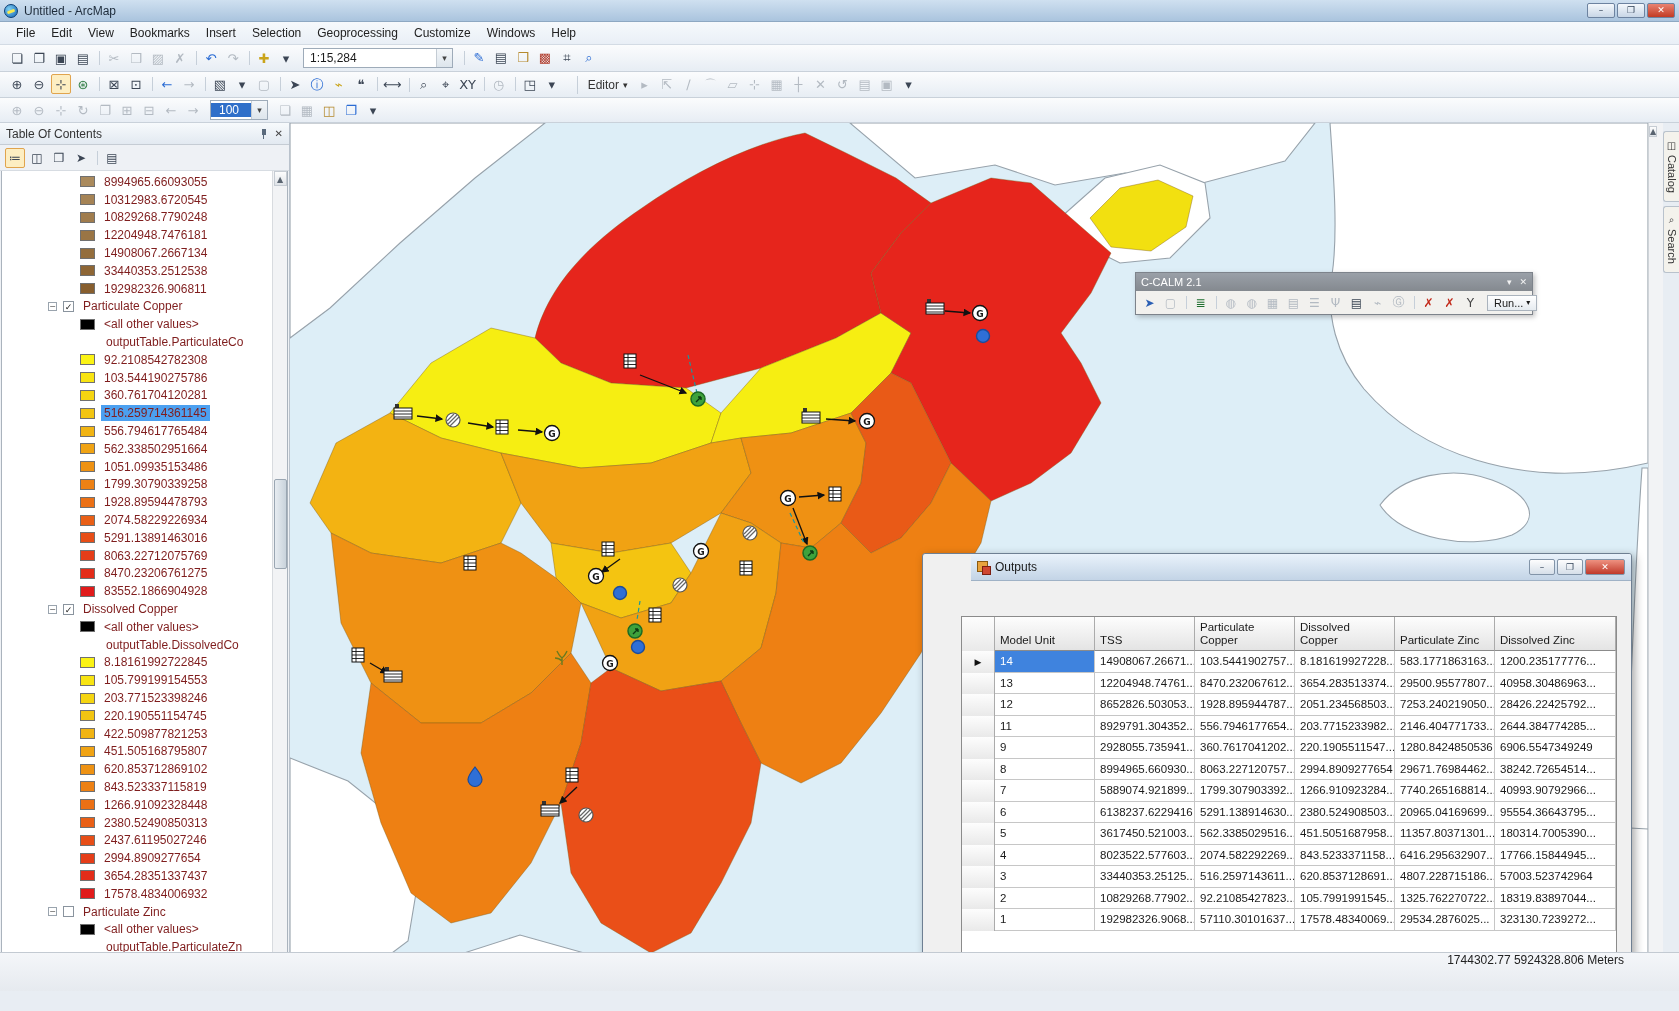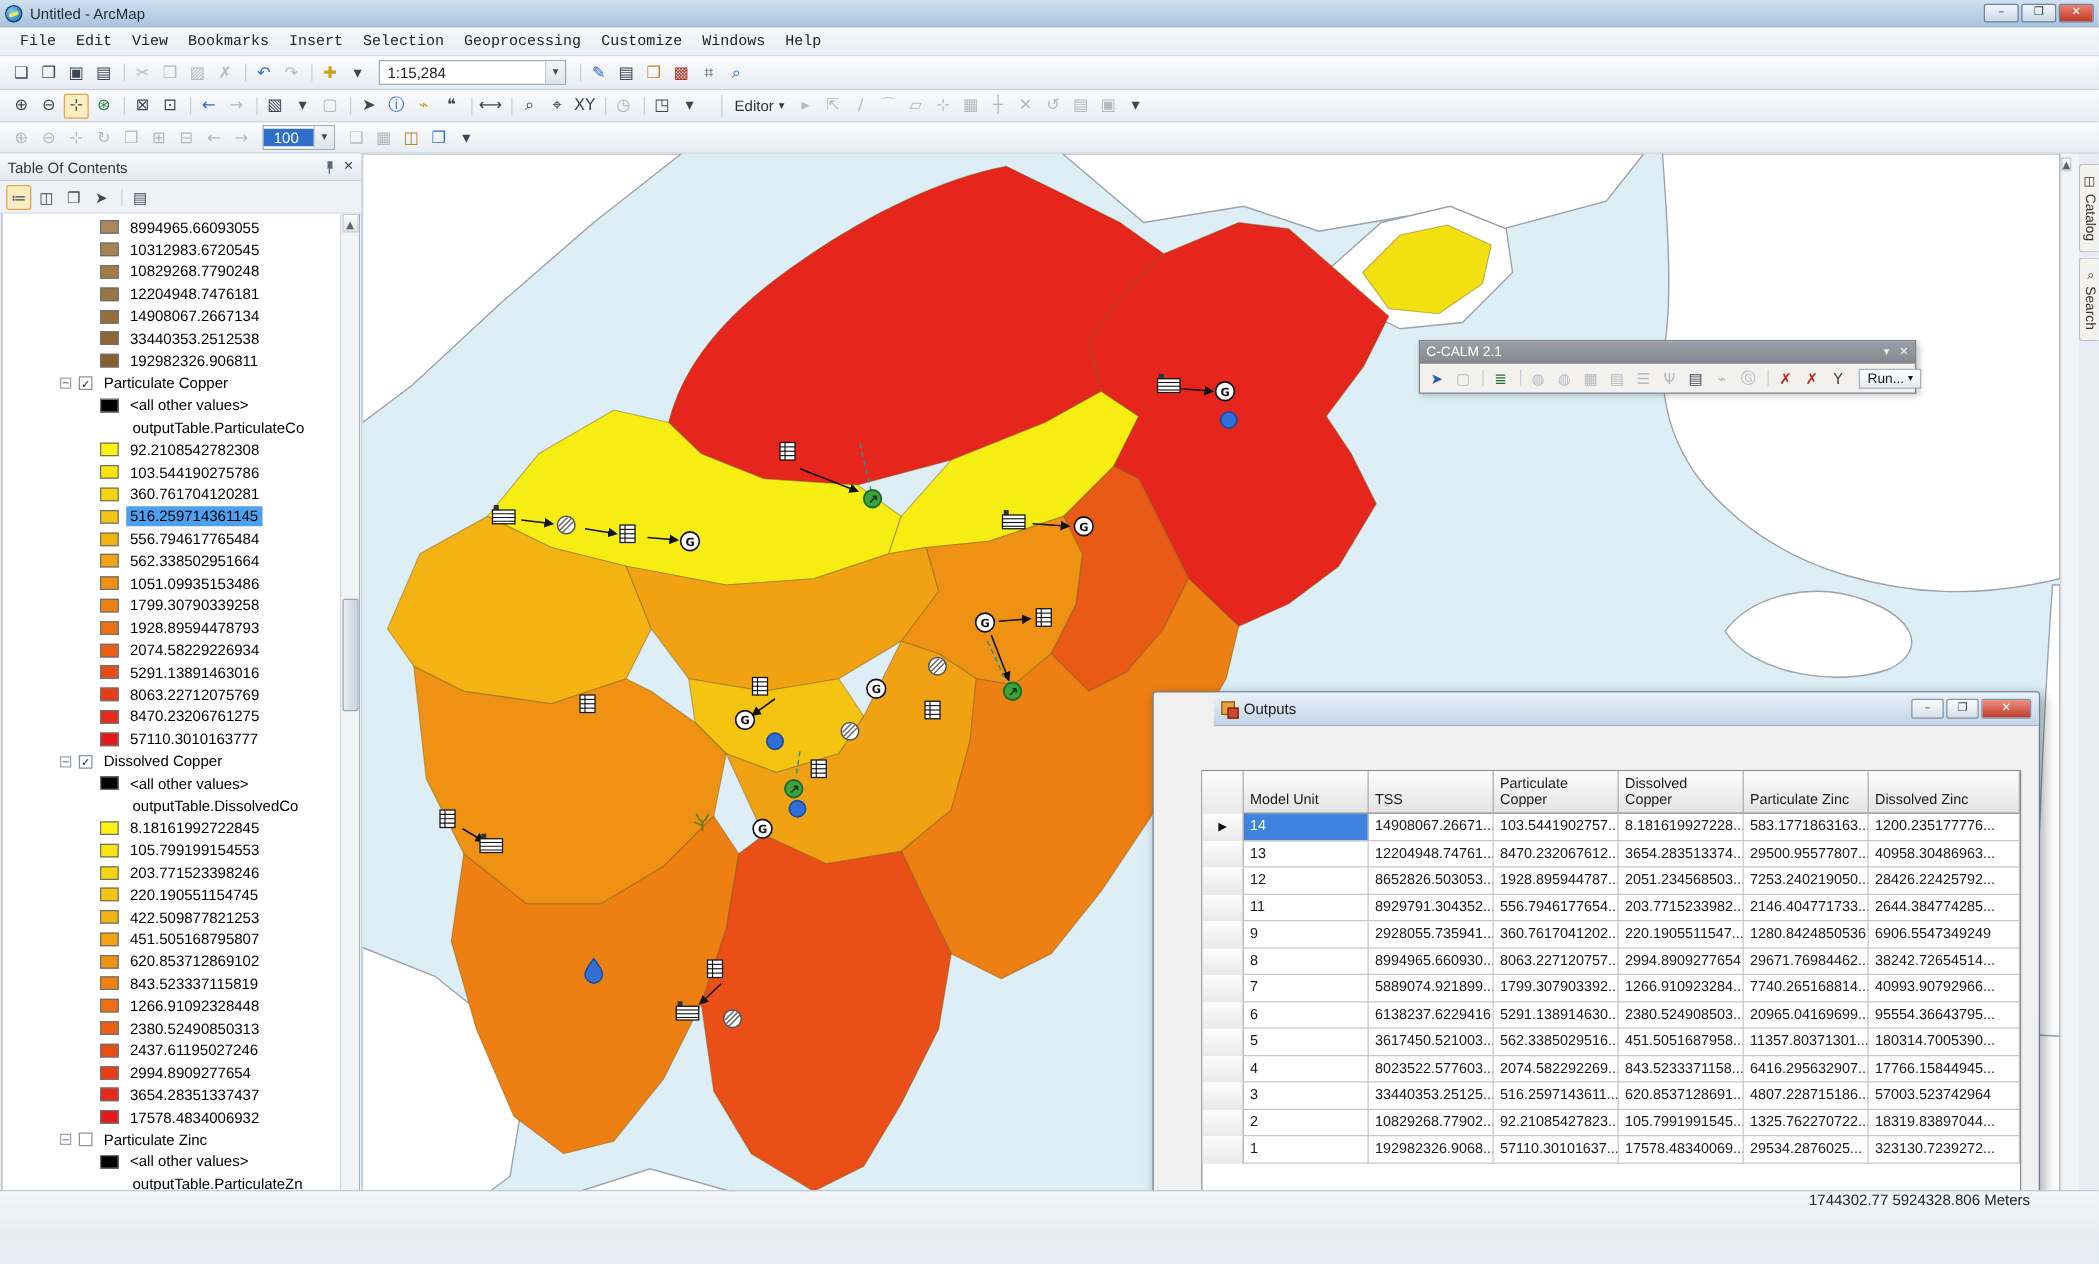--- a/index.html
+++ b/index.html
@@ -10,21 +10,21 @@
   
   .titlebar { height:22px; background:linear-gradient(#cfe0f0,#aac4de); display:flex; align-items:center; padding:0 4px; border-bottom:1px solid #8ea8c2; }
   .appicon { width:14px; height:14px; border-radius:50%; background:radial-gradient(circle at 35% 35%, #7fd0f2, #1463b4); border:1px solid #0a3e74; margin-right:6px; position:relative; }
   .appicon::after { content:""; position:absolute; left:2px; top:5px; width:8px; height:3px; background:#f7e94e; border-radius:2px; transform:rotate(-20deg); }
   .titletext { font-size:12px; color:#1d2b3a; }
   .winbtns { margin-left:auto; display:flex; gap:2px; }
   .winbtn { width:28px; height:15px; border:1px solid #6d83a0; border-radius:2px; background:linear-gradient(#f4f8fc,#c8d6e6); font-size:9px; line-height:13px; text-align:center; color:#2a3c52; }
   .winbtn.close { background:linear-gradient(#e98271,#c23b24); color:#fff; }
 
   
-  .menubar { height:23px; background:linear-gradient(#f6f9fc,#e9eff6); display:flex; align-items:center; padding-left:8px; border-bottom:1px solid #d3dbe4;font-family:Liberation Mono, monospace; }
+  .menubar { height:23px; background:linear-gradient(#f6f9fc,#e9eff6); display:flex; align-items:center; padding-left:8px; border-bottom:1px solid #d3dbe4; }
   .menu-item { padding:3px 8px; color:#222; }
 
   
   .tbar { background:linear-gradient(#fbfcfd,#e7edf4); border-bottom:1px solid #c9d1da; display:flex; align-items:center; padding-left:6px; }
   .tbar1 { height:27px; } .tbar2 { height:26px; } .tbar3 { height:25px; }
   .tbtn { min-width:20px; height:20px; display:inline-flex; align-items:center; justify-content:center; font-size:13px; color:#3a4document552; border:1px solid transparent; border-radius:2px; margin:0 1px; color:#3c4655; }
   .tbtn.gap { margin-left:10px; position:relative; }
   .tbtn.gap::before { content:""; position:absolute; left:-6px; top:2px; bottom:2px; width:1px; background:#c6cfd9; }
   .tbtn.dis { color:#b3bac2; }
   .tbtn.on { background:#fdeec2; border-color:#e0a44e; }
@@ -47,21 +47,21 @@
   .xclose { font-size:10px; color:#444; }
   .toc-tools { height:26px; display:flex; align-items:center; padding-left:4px; background:#eef1f5; border-bottom:1px solid #d7dce2; }
   .toc-tools .tbtn { font-size:12px; }
   .toc-body { flex:1; display:flex; background:#fff; border:1px solid #aab3bd; border-top:none; margin:0 1px; overflow:hidden; }
   .tree { flex:1; padding-top:2px; }
   .trow { height:17.8px; display:flex; align-items:center; white-space:nowrap; font-size:12px; }
   .trow .expander { width:9px; height:9px; border:1px solid #9aa4ae; margin:0 6px 0 46px; font-size:8px; line-height:7px; text-align:center; color:#555; background:#fff; }
   .trow .cb { width:11px; height:11px; border:1px solid #8a949e; background:#fff; margin-right:6px; font-size:9px; line-height:10px; text-align:center; color:#222; }
   .trow .cb .tick { visibility:hidden; } .trow .cb.on .tick { visibility:visible; }
   .trow .swatch { width:15px; height:11px; border:1px solid #707070; margin:0 6px 0 78px; flex:none; }
-  .trow .lbl { color:#000000; padding:1px 3px;text-align:right; }
+  .trow .lbl { color:#7f1d1d; padding:1px 3px;text-align:right; }
   .trow .lbl.hl { background:#4ca0f0; }
   .trow .lbl.tf { margin-left:101px; }
   .vscroll { width:15px; background:#f2f3f5; border-left:1px solid #d8dbdf; display:flex; flex-direction:column; align-items:center; }
   .vscroll .arr { width:13px; height:15px; font-size:8px; text-align:center; line-height:15px; color:#5a6470; background:linear-gradient(#fdfdfd,#dfe3e8); border:1px solid #c6ccd3; }
   .vscroll .track { flex:1; width:13px; position:relative; }
   .vscroll .thumb { position:absolute; left:0; width:13px; border:1px solid #9aa6b2; border-radius:2px; background:linear-gradient(90deg,#e7ecf1,#c9d3dc); }
   .toc-hscroll { height:16px; background:#f2f3f5; border-top:1px solid #d8dbdf; display:flex; align-items:center; }
   .toc-hscroll .harr { width:16px; height:14px; font-size:8px; text-align:center; line-height:14px; color:#5a6470; background:linear-gradient(#fdfdfd,#dfe3e8); border:1px solid #c6ccd3; }
 
   
@@ -334,21 +334,21 @@
 
           <div class="trow">
 
             <span class="swatch" style="background: rgb(227, 44, 25);"></span>
             <span class="lbl">8470.23206761275</span>
           </div>
 
           <div class="trow">
 
             <span class="swatch" style="background: rgb(225, 27, 27);"></span>
-            <span class="lbl">57110.3010163777</span>
+            <span class="lbl">83552.1866904928</span>
           </div>
 
           <div class="trow">
             <span class="expander ico">−</span>
             <span class="cb on"><span class="tick ico">✓</span></span>
 
             <span class="lbl">Dissolved Copper</span>
           </div>
 
           <div class="trow">

